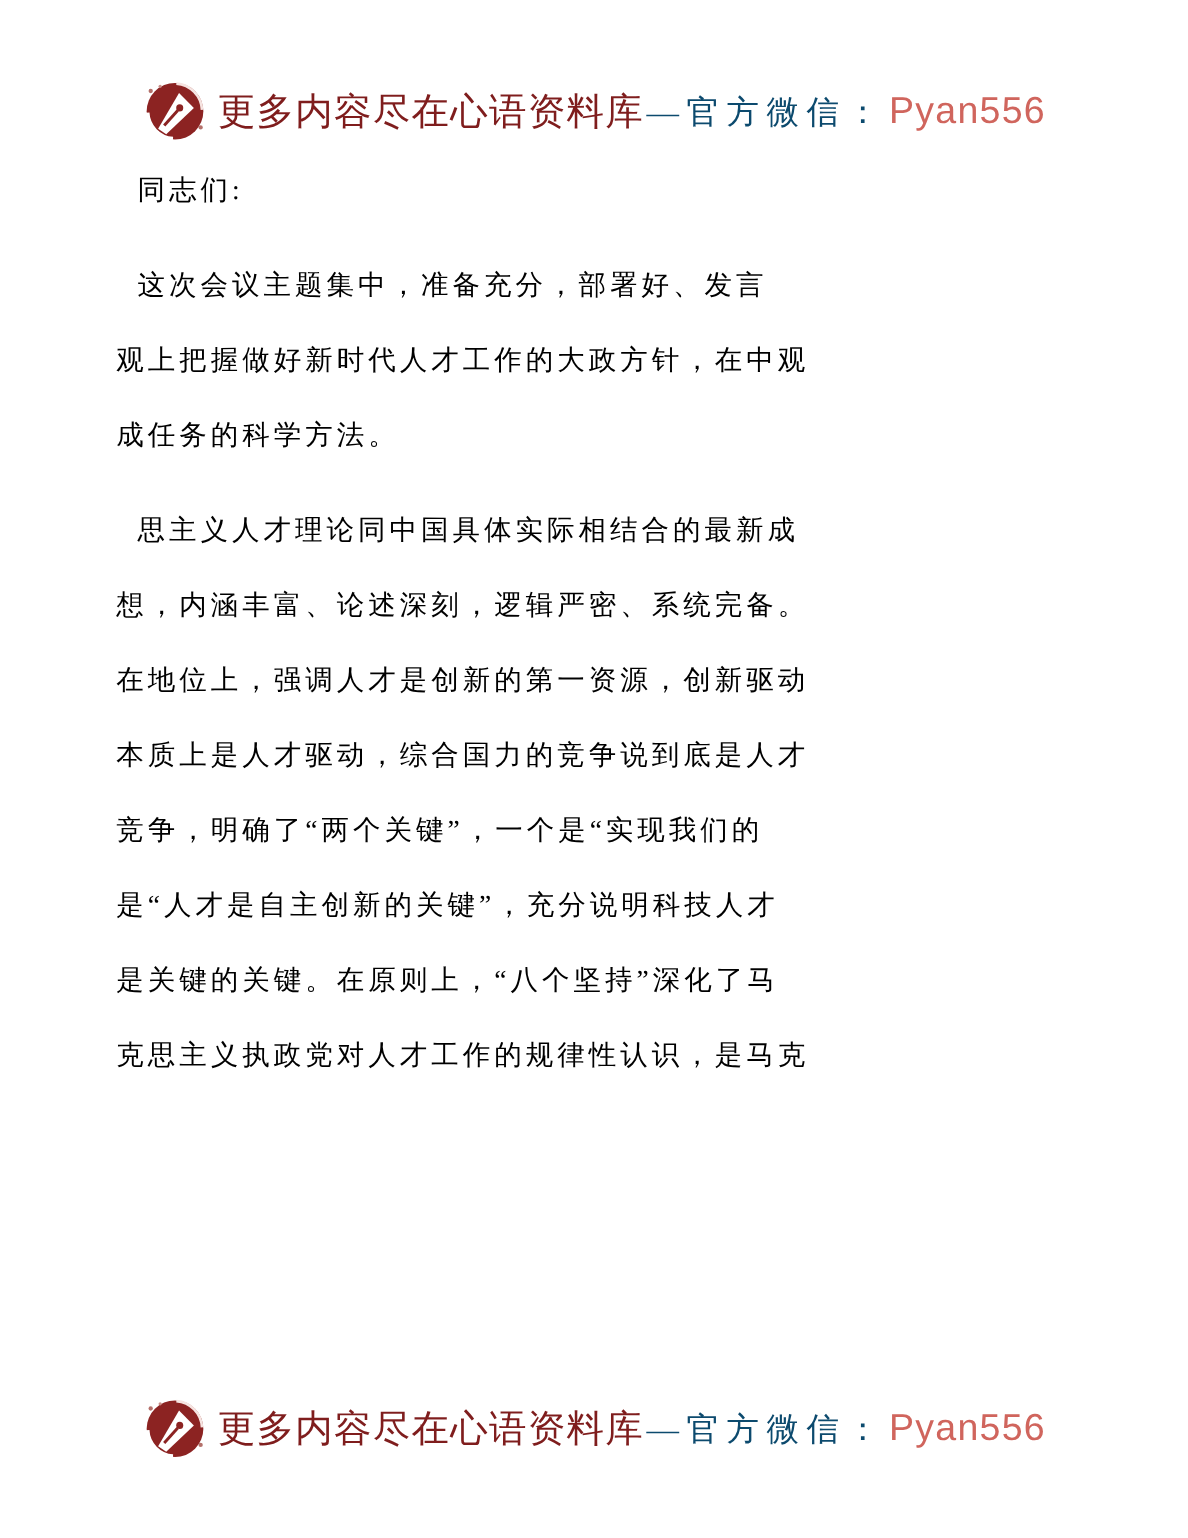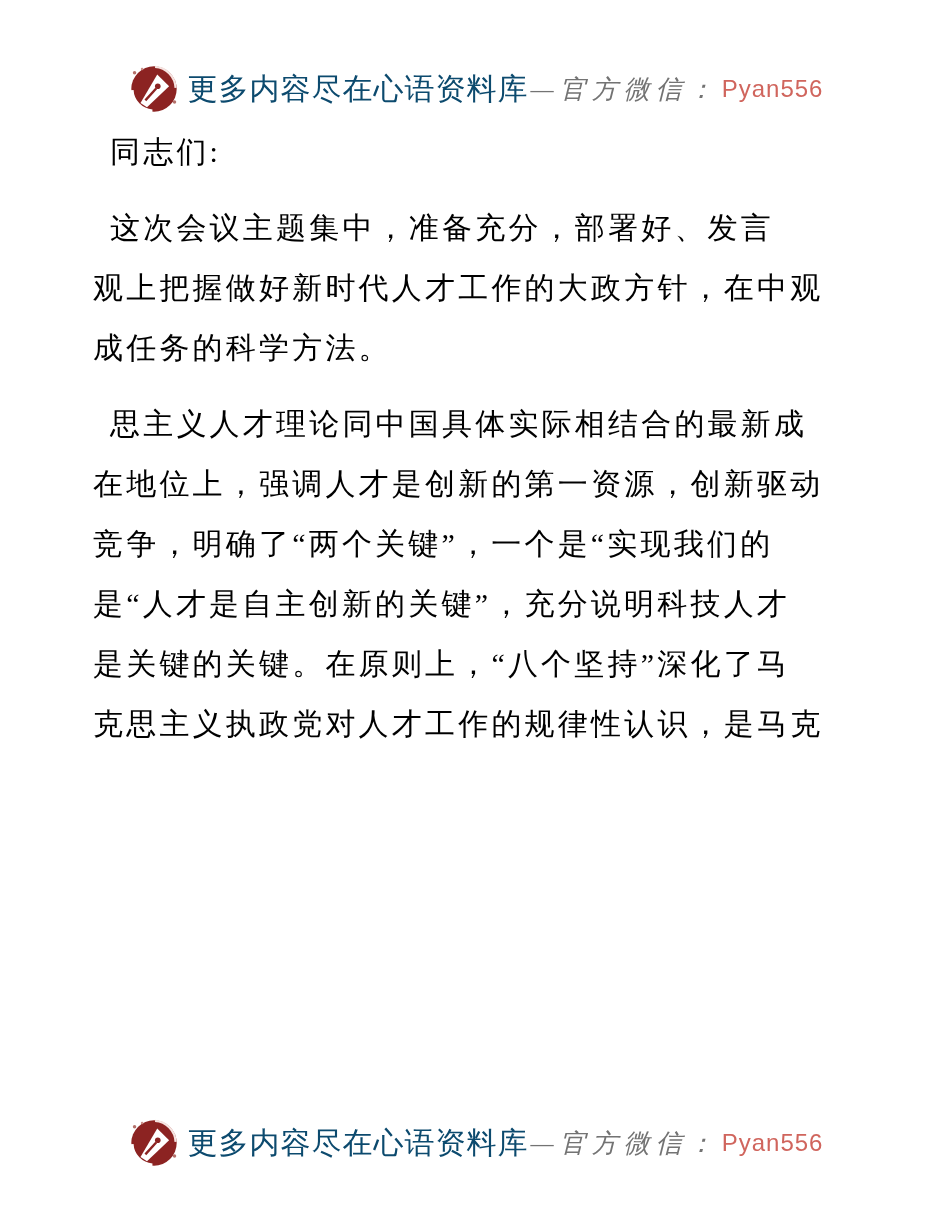--- a/index.html
+++ b/index.html
@@ -14,38 +14,38 @@
   
   .watermark {
     position: absolute; left: 0; width: 100%;
     display: flex; align-items: center; justify-content: center;
     white-space: nowrap;
   }
   .watermark.top { top: 62px; }
   .watermark.bottom { top: 1116px; }
   .wm-logo { width: 54px; height: 54px; margin-right: 7px; flex: 0 0 auto; }
   .wm-brand {
-    color: #0c4a6e; font-size: 30px; letter-spacing: 1px;
+    color: #7f1d1d; font-size: 30px; letter-spacing: 1px;
     font-family: Liberation Sans, sans-serif;
   }
   .wm-label {
-    color: #737373; font-size: 26px; font-style: italic;
+    color: #0c4a6e; font-size: 26px; 
     letter-spacing: 6px; margin: 0 2px 0 2px;
     font-family: "Liberation Serif", "DejaVu Serif", serif;
   }
   .wm-id {
-    color: #d0655d; font-size: 24px; letter-spacing: 1px;
+    color: #d0655d; font-size: 30px; letter-spacing: 1px;
     font-family: "Liberation Sans", "DejaVu Sans", sans-serif;
   }
 
   
   .doc {
     position: absolute; left: 93px; top: 122px; width: 768px;
     color: #000000;
-    font-size: 30px; line-height: 60px; letter-spacing: 3.2px;
+    font-size: 22px; line-height: 60px; letter-spacing: 3.2px;
     font-weight: 400;
   }
   .salutation { text-indent: 17px; }
   .paragraph { margin-top: 16px; }
   .paragraph .line.first { text-indent: 17px; }
   .line { white-space: nowrap; }
 </style>
 </head>
 <body>
 
@@ -70,21 +70,23 @@
   <div class="line salutation">同志们:</div>
 
   <div class="paragraph">
     <div class="line first">这次会议主题集中，准备充分，部署好、发言</div>
     <div class="line">观上把握做好新时代人才工作的大政方针，在中观</div>
     <div class="line">成任务的科学方法。</div>
   </div>
 
   <div class="paragraph">
     <div class="line first">思主义人才理论同中国具体实际相结合的最新成</div>
+    <div class="line">想，内涵丰富、论述深刻，逻辑严密、系统完备。</div>
     <div class="line">在地位上，强调人才是创新的第一资源，创新驱动</div>
+    <div class="line">本质上是人才驱动，综合国力的竞争说到底是人才</div>
     <div class="line">竞争，明确了“两个关键”，一个是“实现我们的</div>
     <div class="line">是“人才是自主创新的关键”，充分说明科技人才</div>
     <div class="line">是关键的关键。在原则上，“八个坚持”深化了马</div>
     <div class="line">克思主义执政党对人才工作的规律性认识，是马克</div>
   </div>
 </div>
 
 <div class="watermark bottom">
   <svg class="wm-logo" viewBox="0 0 50 50">
     <circle cx="25" cy="25" r="21" fill="#8c2322"></circle>

